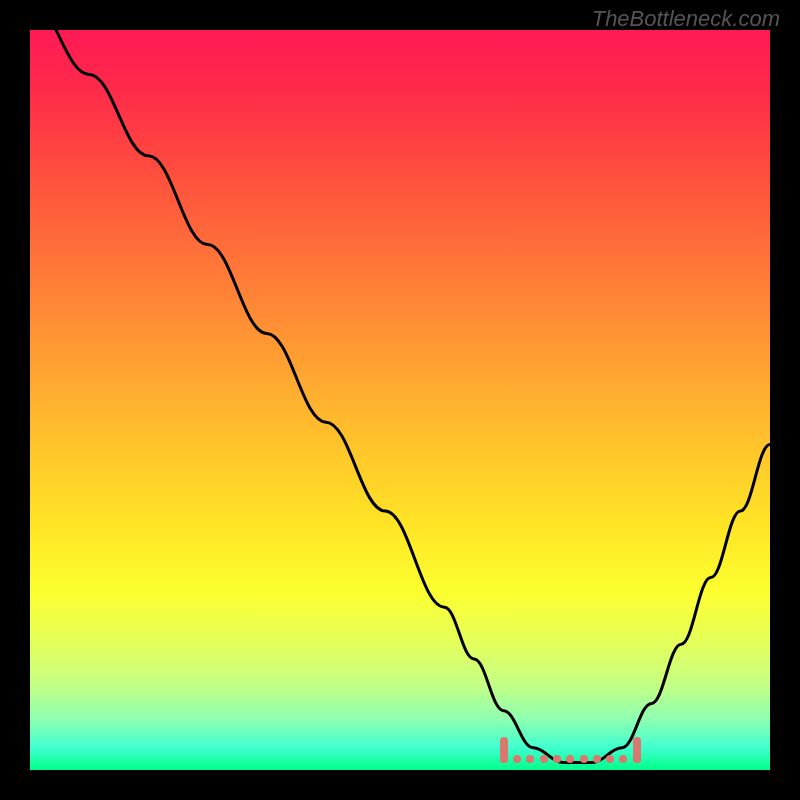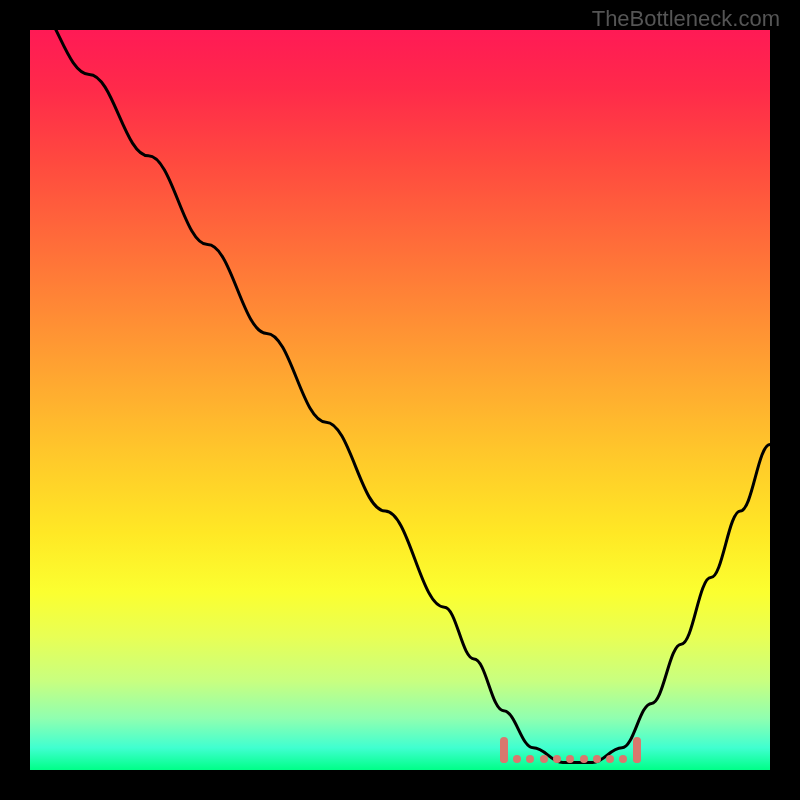--- a/index.html
+++ b/index.html
@@ -11,20 +11,21 @@
     font-family: Arial, sans-serif;
   }
   .watermark {
     position: absolute;
     top: 6px;
     right: 20px;
     color: #555;
     font-size: 22px;
     font-weight: 500;
     z-index: 10;
+    font-style: italic;
   }
   .plot-area {
     position: absolute;
     left: 30px;
     top: 30px;
     width: 740px;
     height: 740px;
     overflow: hidden;
   }
   .gradient-bg {

